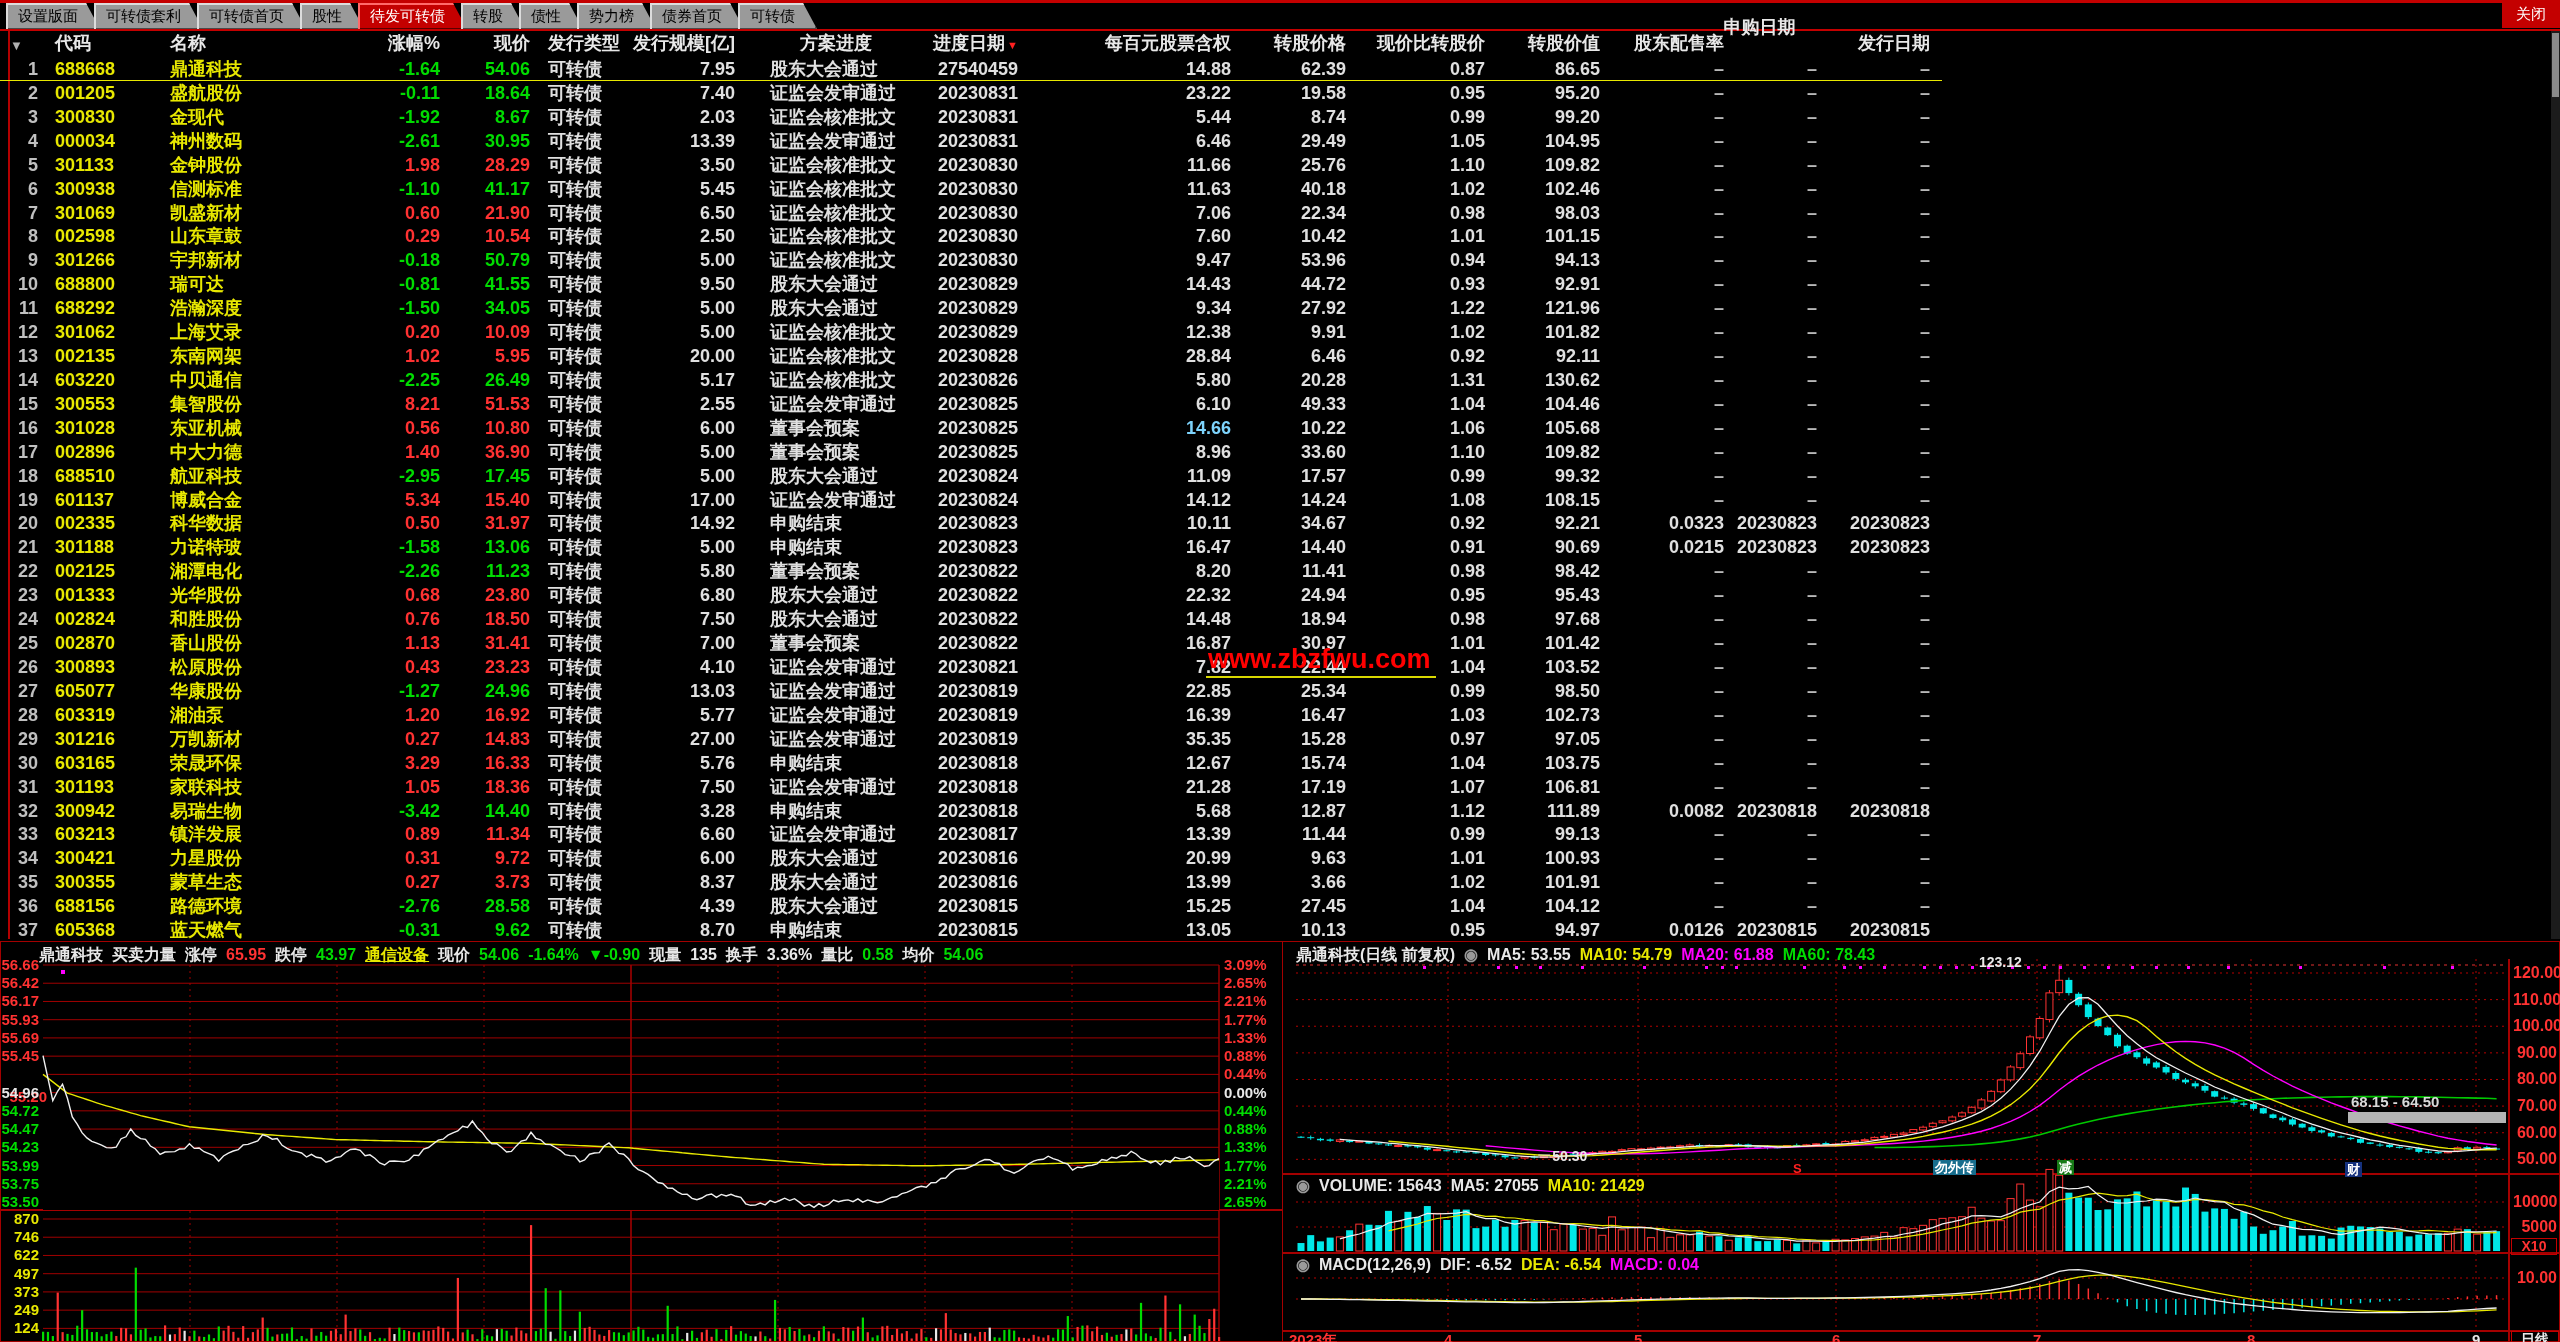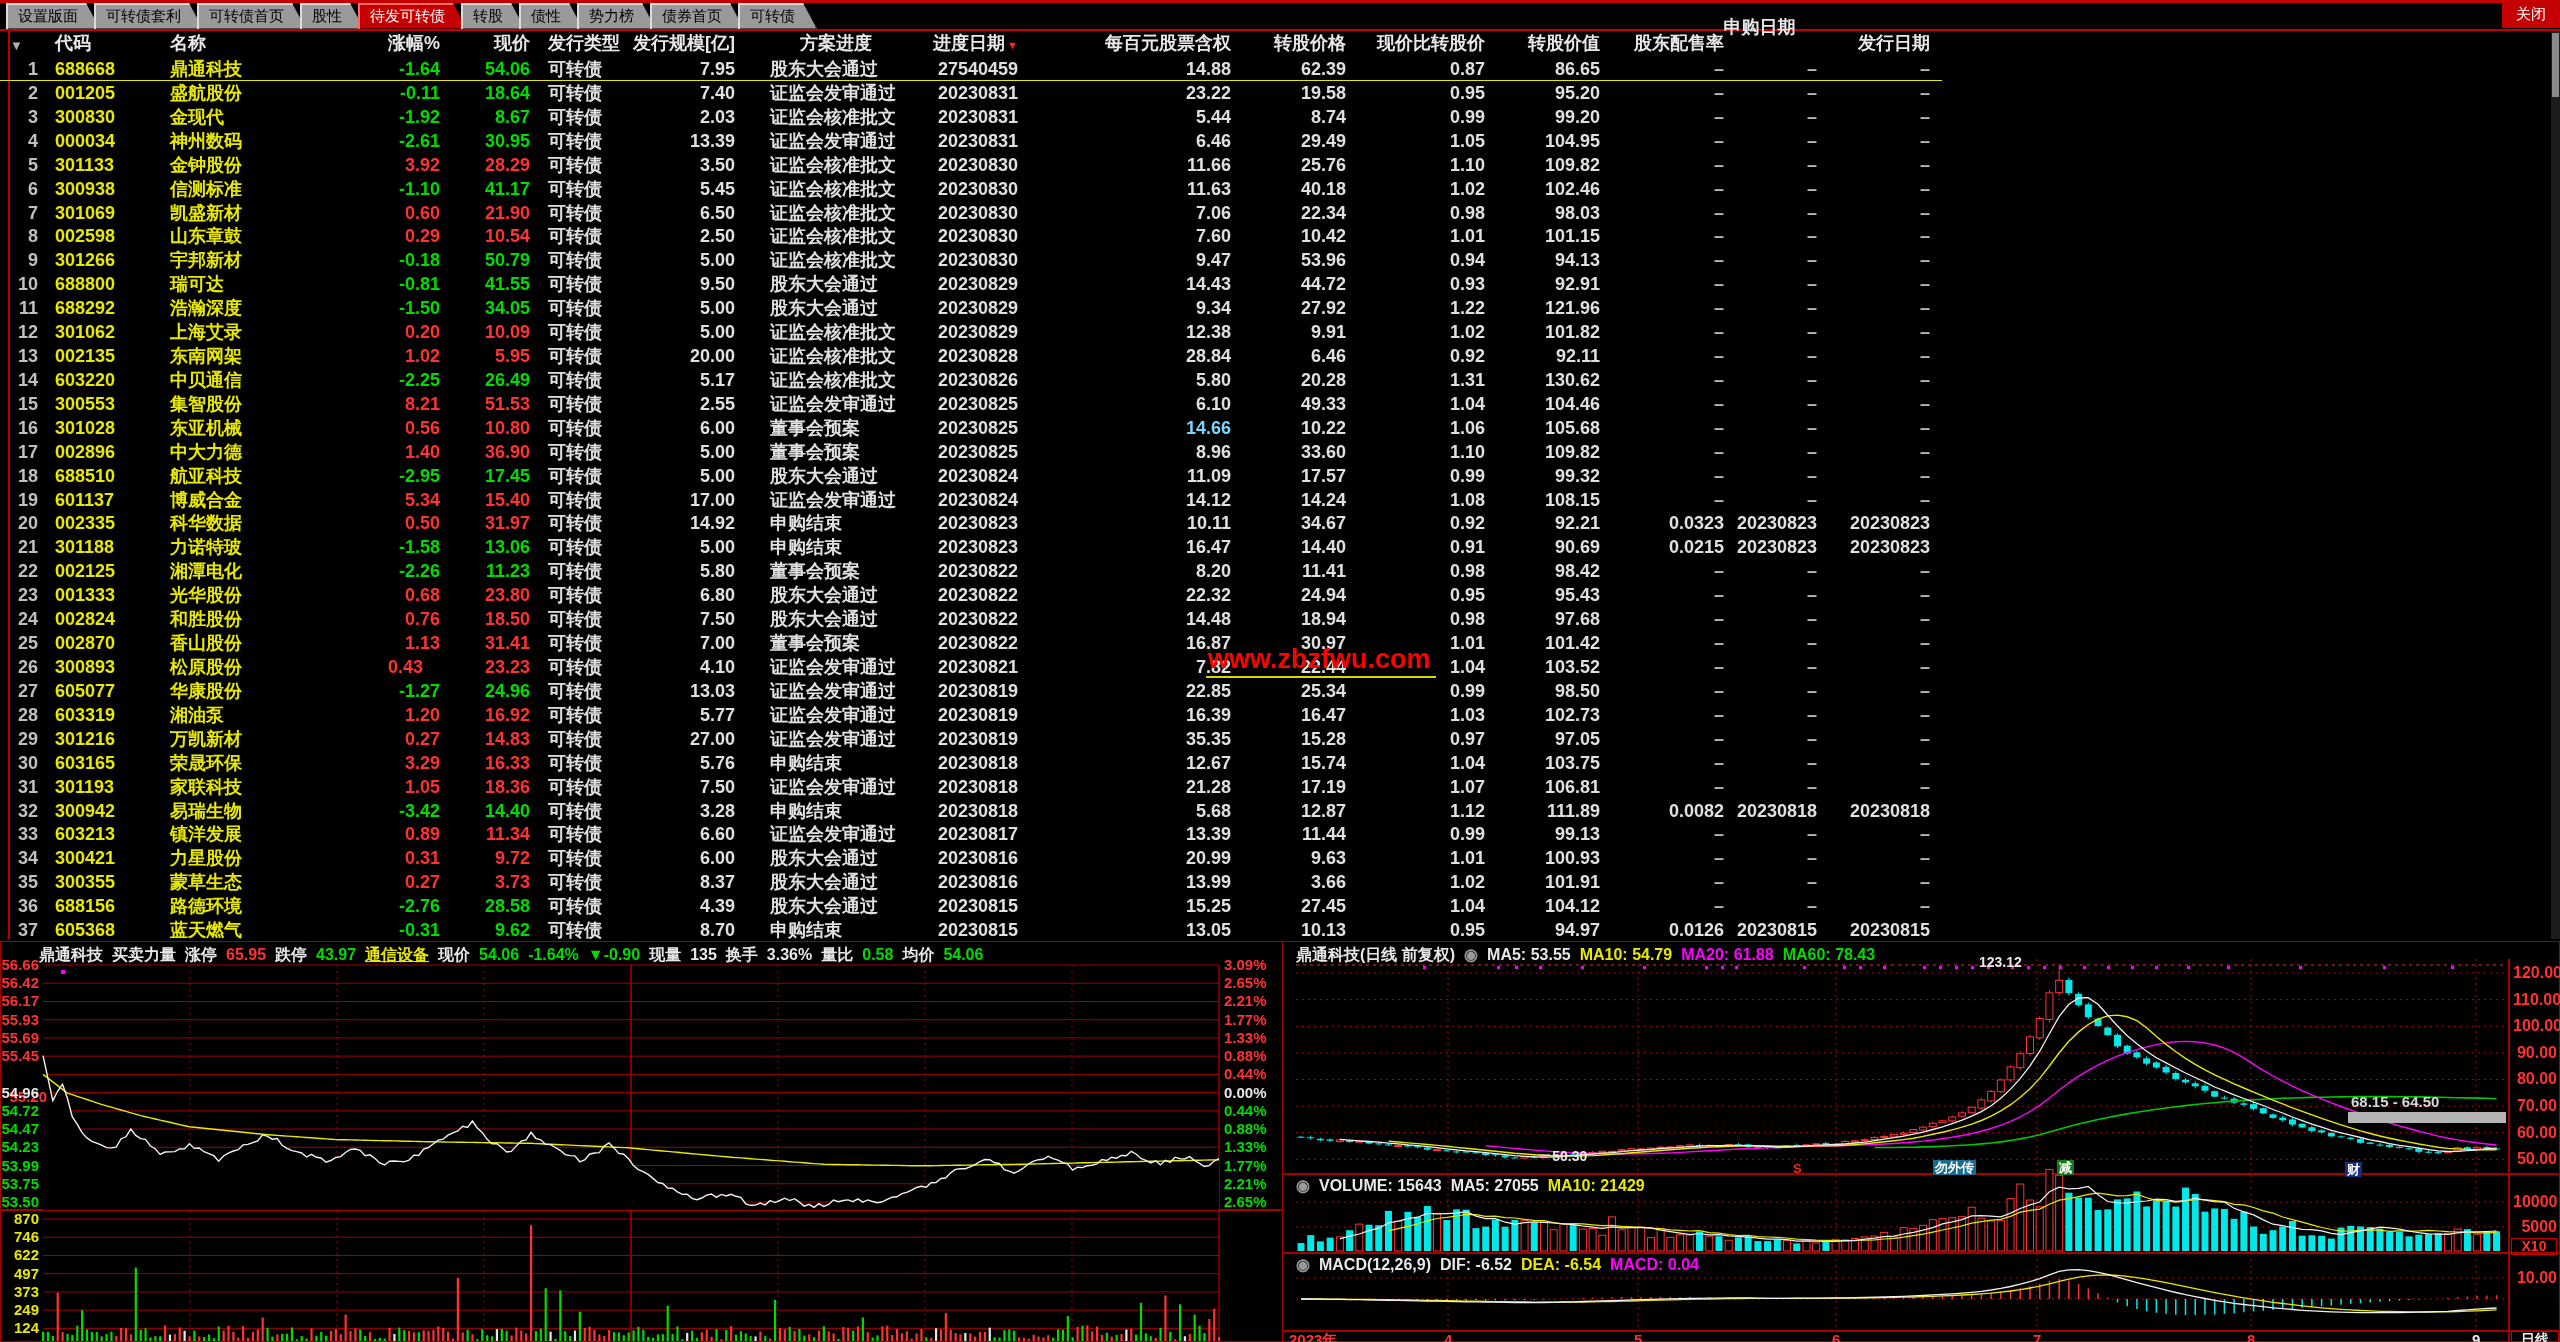--- a/index.html
+++ b/index.html
@@ -141,21 +141,21 @@
         <div class="cell" style="left: 1365px; width: 120px; text-align: right; color: rgb(224, 224, 224);">1.05</div>
         <div class="cell" style="left: 1500px; width: 100px; text-align: right; color: rgb(224, 224, 224);">104.95</div>
         <div class="cell" style="left: 1614px; width: 110px; text-align: right; color: rgb(184, 184, 184);">–</div>
         <div class="cell" style="left: 1702px; width: 115px; text-align: right; color: rgb(184, 184, 184);">–</div>
         <div class="cell" style="left: 1815px; width: 115px; text-align: right; color: rgb(184, 184, 184);">–</div>
       </div>
       <div class="row" style="top: 152.68px;">
         <div class="cell" style="left: 8px; width: 30px; text-align: right; color: rgb(192, 192, 192);">5</div>
         <div class="cell" style="left: 55px; color: rgb(232, 232, 0);">301133</div>
         <div class="cell" style="left: 170px; color: rgb(232, 232, 0);">金钟股份</div>
-        <div class="cell" style="left: 345px; width: 95px; text-align: right; color: rgb(255, 50, 50);">3.92</div>
+        <div class="cell" style="left: 345px; width: 95px; text-align: right; color: rgb(255, 50, 50);">1.98</div>
         <div class="cell" style="left: 445px; width: 85px; text-align: right; color: rgb(255, 50, 50);">28.29</div>
         <div class="cell" style="left: 548px; color: rgb(224, 224, 224);">可转债</div>
         <div class="cell" style="left: 615px; width: 120px; text-align: right; color: rgb(224, 224, 224);">3.50</div>
         <div class="cell" style="left: 770px; color: rgb(224, 224, 224);">证监会核准批文</div>
         <div class="cell" style="left: 903px; width: 115px; text-align: right; color: rgb(224, 224, 224);">20230830</div>
         <div class="cell" style="left: 1096px; width: 135px; text-align: right; color: rgb(224, 224, 224);">11.66</div>
         <div class="cell" style="left: 1246px; width: 100px; text-align: right; color: rgb(224, 224, 224);">25.76</div>
         <div class="cell" style="left: 1365px; width: 120px; text-align: right; color: rgb(224, 224, 224);">1.10</div>
         <div class="cell" style="left: 1500px; width: 100px; text-align: right; color: rgb(224, 224, 224);">109.82</div>
         <div class="cell" style="left: 1614px; width: 110px; text-align: right; color: rgb(184, 184, 184);">–</div>
@@ -519,21 +519,21 @@
         <div class="cell" style="left: 1365px; width: 120px; text-align: right; color: rgb(224, 224, 224);">1.01</div>
         <div class="cell" style="left: 1500px; width: 100px; text-align: right; color: rgb(224, 224, 224);">101.42</div>
         <div class="cell" style="left: 1614px; width: 110px; text-align: right; color: rgb(184, 184, 184);">–</div>
         <div class="cell" style="left: 1702px; width: 115px; text-align: right; color: rgb(184, 184, 184);">–</div>
         <div class="cell" style="left: 1815px; width: 115px; text-align: right; color: rgb(184, 184, 184);">–</div>
       </div>
       <div class="row" style="top: 655px;">
         <div class="cell" style="left: 8px; width: 30px; text-align: right; color: rgb(192, 192, 192);">26</div>
         <div class="cell" style="left: 55px; color: rgb(232, 232, 0);">300893</div>
         <div class="cell" style="left: 170px; color: rgb(232, 232, 0);">松原股份</div>
-        <div class="cell" style="left: 328px; width: 95px; text-align: right; color: rgb(255, 50, 50);">0.43</div>
+        <div class="cell" style="left: 345px; width: 95px; text-align: right; color: rgb(255, 50, 50);">0.43</div>
         <div class="cell" style="left: 445px; width: 85px; text-align: right; color: rgb(255, 50, 50);">23.23</div>
         <div class="cell" style="left: 548px; color: rgb(224, 224, 224);">可转债</div>
         <div class="cell" style="left: 615px; width: 120px; text-align: right; color: rgb(224, 224, 224);">4.10</div>
         <div class="cell" style="left: 770px; color: rgb(224, 224, 224);">证监会发审通过</div>
         <div class="cell" style="left: 903px; width: 115px; text-align: right; color: rgb(224, 224, 224);">20230821</div>
         <div class="cell" style="left: 1096px; width: 135px; text-align: right; color: rgb(224, 224, 224);">7.82</div>
         <div class="cell" style="left: 1246px; width: 100px; text-align: right; color: rgb(224, 224, 224);">22.44</div>
         <div class="cell" style="left: 1365px; width: 120px; text-align: right; color: rgb(224, 224, 224);">1.04</div>
         <div class="cell" style="left: 1500px; width: 100px; text-align: right; color: rgb(224, 224, 224);">103.52</div>
         <div class="cell" style="left: 1614px; width: 110px; text-align: right; color: rgb(184, 184, 184);">–</div>

